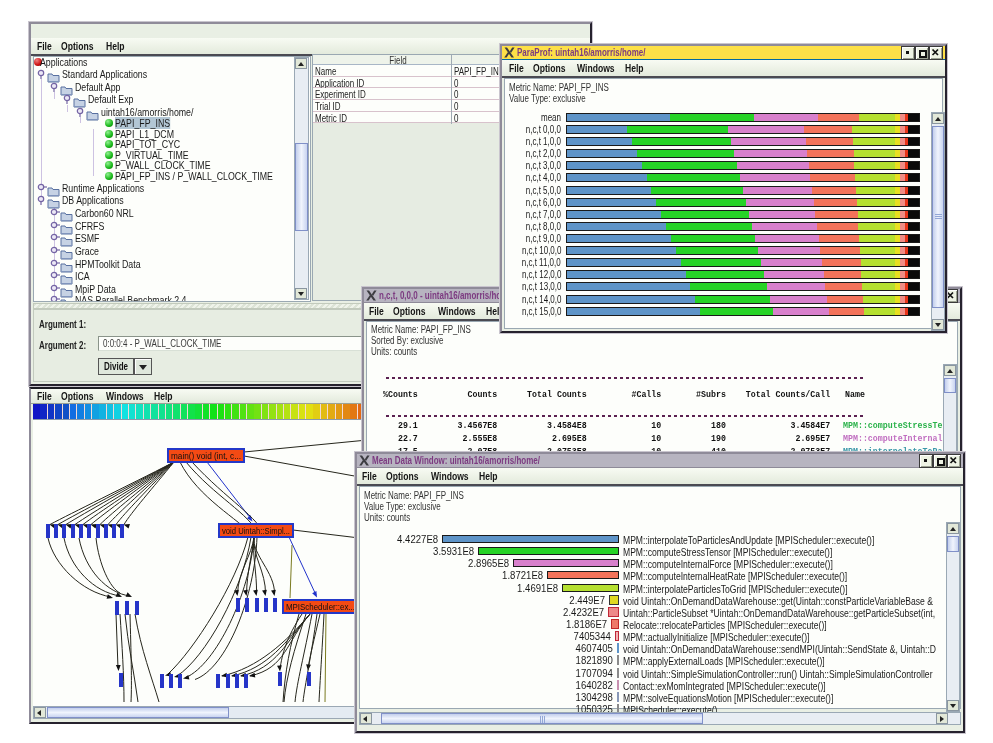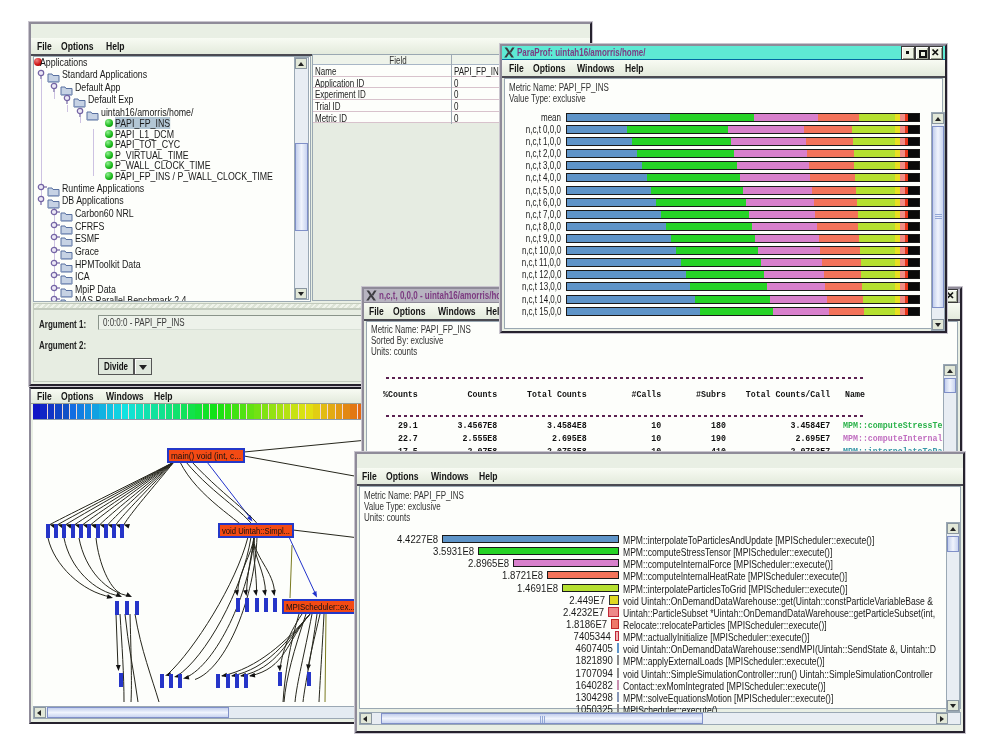--- a/index.html
+++ b/index.html
@@ -415,24 +415,24 @@
       <div style="position:absolute;left:2px;top:46.099999999999994px;white-space:pre;transform:scaleX(0.8);transform-origin:0 0;font:10px 'Liberation Sans',sans-serif;color:#222;">Trial ID</div>
       <div style="position:absolute;left:141px;top:46.099999999999994px;white-space:pre;transform:scaleX(0.8);transform-origin:0 0;font:10px 'Liberation Sans',sans-serif;color:#222;">0</div>
       <div style="position:absolute;left:0px;top:56.8px;width:276px;height:11.7px;background:#fdfefb;border-bottom:1px solid #d8c2cc;box-sizing:border-box"></div>
       <div style="position:absolute;left:2px;top:57.8px;white-space:pre;transform:scaleX(0.8);transform-origin:0 0;font:10px 'Liberation Sans',sans-serif;color:#222;">Metric ID</div>
       <div style="position:absolute;left:141px;top:57.8px;white-space:pre;transform:scaleX(0.8);transform-origin:0 0;font:10px 'Liberation Sans',sans-serif;color:#222;">0</div>
       <div style="position:absolute;left:138px;top:0px;width:1px;height:68.5px;background:#a0aab4"></div>
     </div>
     <div style="position:absolute;left:2px;top:279px;width:555px;height:6px;background:repeating-linear-gradient(135deg,#dce3d6 0 2px,#eff3ea 2px 4px);border:1px solid #c2cabc;box-sizing:border-box"></div>
     <div style="position:absolute;left:2px;top:285px;width:555px;height:73px;background:#e7ede2;border:1px solid #c2cabe;box-sizing:border-box"></div>
     <div style="position:absolute;left:8px;top:295px;white-space:pre;transform:scaleX(0.8);transform-origin:0 0;font:bold 10px 'Liberation Sans',sans-serif;color:#222;">Argument 1:</div>
-    <div style="position:absolute;left:67px;top:291px;width:478px;height:15px;background:#edf2ea;border:1px solid;border-color:#8a948a #d8e0d6 #d8e0d6 #8a948a;box-sizing:border-box">
-      <div style="position:absolute;left:4px;top:1px;white-space:pre;transform:scaleX(0.8);transform-origin:0 0;font:10px 'Liberation Sans',sans-serif;color:#3a3a3a;">0:0:0:0 - PAPI_FP_INS</div>
-    </div>
     <div style="position:absolute;left:8px;top:316px;white-space:pre;transform:scaleX(0.8);transform-origin:0 0;font:bold 10px 'Liberation Sans',sans-serif;color:#222;">Argument 2:</div>
+    <div style="position:absolute;left:67px;top:312px;width:478px;height:15px;background:#fdfefb;border:1px solid;border-color:#8a948a #d8e0d6 #d8e0d6 #8a948a;box-sizing:border-box">
+      <div style="position:absolute;left:4px;top:1px;white-space:pre;transform:scaleX(0.8);transform-origin:0 0;font:10px 'Liberation Sans',sans-serif;color:#3a3a3a;">0:0:0:4 - P_WALL_CLOCK_TIME</div>
+    </div>
     <div style="position:absolute;left:67px;top:334px;width:36px;height:17px;background:#dfe7dc;border:1px solid #555;box-sizing:border-box">
       <div style="position:absolute;left:5px;top:2px;white-space:pre;transform:scaleX(0.8);transform-origin:0 0;font:bold 10px 'Liberation Sans',sans-serif;color:#111;">Divide</div>
     </div>
     <div style="position:absolute;left:103px;top:334px;width:18px;height:17px;background:#dfe7dc;border:1px solid #555;box-sizing:border-box;box-shadow:inset 1px 1px 0 #fff">
       <div style="position:absolute;left:4px;top:6px;width:0;height:0;border:4px solid transparent;border-top:5px solid #222"></div>
     </div>
   </div>
 <div style="position:absolute;left:362px;top:287px;width:600px;height:253px;z-index:3;background:#e9efe4;border:2px solid;border-color:#8f8b99 #26222e #26222e #8f8b99;box-shadow:0 0 0 1px #c9c5ce;box-sizing:border-box;overflow:hidden">
     <div style="position:absolute;left:0;top:0;right:0;height:13px;background:#b7b4c0;border-bottom:1px solid #8e8a98">
       <svg width="11" height="11" viewBox="0 0 11 11" style="position:absolute;left:2px;top:1px">
@@ -478,21 +478,21 @@
     <div style="position:absolute;left:19px;top:158px;white-space:pre;transform:scaleX(0.92);transform-origin:0 0;font:bold 9px 'Liberation Mono',monospace;color:#111;">   17.5          2.07E8          2.0753E8             10          410             2.0753E7</div>
     <div style="position:absolute;left:479px;top:158px;white-space:pre;transform:scaleX(0.92);transform-origin:0 0;font:bold 9px 'Liberation Mono',monospace;color:#3a98a8;">MPM::interpolateToPar</div>
     <div style="position:absolute;left:579px;top:75px;width:14px;height:176px;background:#e8edf3;border:1px solid #9aa8b4;box-sizing:border-box">
       <div class="sbb" style="left:0;top:0">
         <div class="tu"></div>
       </div>
       <div style="position:absolute;left:0px;top:13px;width:12px;height:15px;background:linear-gradient(90deg,#c3cfec,#f0f4fd 50%,#c9d4f0);border:1px solid #8090c8;box-sizing:border-box"></div>
     </div>
   </div>
 <div style="position:absolute;left:500px;top:44px;width:447px;height:289px;z-index:4;background:#e9efe4;border:2px solid;border-color:#8f8b99 #26222e #26222e #8f8b99;box-shadow:0 0 0 1px #c9c5ce;box-sizing:border-box;overflow:hidden">
-    <div style="position:absolute;left:0;top:0;right:0;height:13px;background:#5eead4;border-bottom:4px solid #0369a1">
+    <div style="position:absolute;left:0;top:0;right:0;height:13px;background:#fde047;border-bottom:4px solid #0369a1">
       <svg width="11" height="11" viewBox="0 0 11 11" style="position:absolute;left:2px;top:1px">
         <path d="M0.5,0.5 L7.5,10.5 L10,10.5 L3,0.5 Z" fill="#3c3c40"></path>
         <path d="M8.2,0.5 L5.8,4.2 L7,5.9 L10.6,0.5 Z" fill="#3c3c40"></path>
         <path d="M2.6,10.5 L5.2,6.6 L4,4.9 L0.2,10.5 Z" fill="#3c3c40"></path>
       </svg>
       <div style="position:absolute;left:15px;top:1px;white-space:pre;transform:scaleX(0.8);transform-origin:0 0;font:bold 10px 'Liberation Sans',sans-serif;color:#7c3a80;">ParaProf: uintah16/amorris/home/</div>
       <div style="position:absolute;right:4px;top:0;width:40px;height:13px">
         <div style="position:absolute;left:0;top:0px;width:40px;height:13px">
           <div style="position:absolute;left:0px;top:0px;width:12px;height:12px;background:#eef3e4;border:1px solid #3a3a3a;box-shadow:inset 1px 1px 0 #fff,inset -1px -1px 0 #9aa090">
             <div style="position:absolute;left:4px;top:4px;width:3px;height:3px;background:#111"></div>
@@ -728,20 +728,43 @@
       </div>
       <div class="sbb" style="left:0;bottom:0">
         <div class="td"></div>
       </div>
       <div style="position:absolute;left:0px;top:13px;width:12px;height:182px;background:linear-gradient(90deg,#c3cfec,#f0f4fd 50%,#c9d4f0);border:1px solid #8090c8;box-sizing:border-box">
         <div style="position:absolute;left:2px;top:87px;width:7px;height:6px;background:repeating-linear-gradient(#93a7d6 0 1px,transparent 1px 2px)"></div>
       </div>
     </div>
   </div>
 <div style="position:absolute;left:355px;top:452px;width:610px;height:281px;z-index:5;background:#e9efe4;border:2px solid;border-color:#8f8b99 #26222e #26222e #8f8b99;box-shadow:0 0 0 1px #c9c5ce;box-sizing:border-box;overflow:hidden">
+    <div style="position:absolute;left:0;top:0;right:0;height:13px;background:#b7b4c0;border-bottom:1px solid #8e8a98">
+      <svg width="11" height="11" viewBox="0 0 11 11" style="position:absolute;left:2px;top:1px">
+        <path d="M0.5,0.5 L7.5,10.5 L10,10.5 L3,0.5 Z" fill="#3c3c40"></path>
+        <path d="M8.2,0.5 L5.8,4.2 L7,5.9 L10.6,0.5 Z" fill="#3c3c40"></path>
+        <path d="M2.6,10.5 L5.2,6.6 L4,4.9 L0.2,10.5 Z" fill="#3c3c40"></path>
+      </svg>
+      <div style="position:absolute;left:15px;top:1px;white-space:pre;transform:scaleX(0.8);transform-origin:0 0;font:bold 10px 'Liberation Sans',sans-serif;color:#7c3a80;">Mean Data Window: uintah16/amorris/home/</div>
+      <div style="position:absolute;right:4px;top:0;width:40px;height:13px">
+        <div style="position:absolute;left:0;top:0px;width:40px;height:13px">
+          <div style="position:absolute;left:0px;top:0px;width:12px;height:12px;background:#eef3e4;border:1px solid #3a3a3a;box-shadow:inset 1px 1px 0 #fff,inset -1px -1px 0 #9aa090">
+            <div style="position:absolute;left:4px;top:4px;width:3px;height:3px;background:#111"></div>
+          </div>
+          <div style="position:absolute;left:14px;top:0px;width:12px;height:12px;background:#eef3e4;border:1px solid #3a3a3a;box-shadow:inset 1px 1px 0 #fff,inset -1px -1px 0 #9aa090">
+            <div style="position:absolute;left:3px;top:3px;width:4px;height:4px;border:2px solid #111"></div>
+          </div>
+          <div style="position:absolute;left:28px;top:0px;width:12px;height:12px;background:#eef3e4;border:1px solid #3a3a3a;box-shadow:inset 1px 1px 0 #fff,inset -1px -1px 0 #9aa090">
+            <svg width="11" height="11" style="position:absolute;left:0;top:0">
+              <path d="M2.5,2.5 L8,8 M8,2.5 L2.5,8" stroke="#111" stroke-width="1.7"></path>
+            </svg>
+          </div>
+        </div>
+      </div>
+    </div>
     <div style="position:absolute;left:0;top:14px;right:0;height:16px;background:linear-gradient(#f8fbf3,#e3eadc)">
       <div style="position:absolute;left:5px;top:2px;white-space:pre;transform:scaleX(0.78);transform-origin:0 0;font:bold 11px 'Liberation Sans',sans-serif;color:#141414;">File</div>
       <div style="position:absolute;left:29px;top:2px;white-space:pre;transform:scaleX(0.78);transform-origin:0 0;font:bold 11px 'Liberation Sans',sans-serif;color:#141414;">Options</div>
       <div style="position:absolute;left:74px;top:2px;white-space:pre;transform:scaleX(0.78);transform-origin:0 0;font:bold 11px 'Liberation Sans',sans-serif;color:#141414;">Windows</div>
       <div style="position:absolute;left:122px;top:2px;white-space:pre;transform:scaleX(0.78);transform-origin:0 0;font:bold 11px 'Liberation Sans',sans-serif;color:#141414;">Help</div>
     </div>
     <div style="position:absolute;left:0px;top:30px;width:606px;height:2px;background:#4a4a52"></div>
     <div style="position:absolute;left:2px;top:32px;right:2px;bottom:22px;background:#fdfefb;border:1px solid #9aa8b2;box-sizing:border-box"></div>
     <div style="position:absolute;left:7px;top:36px;white-space:pre;transform:scaleX(0.8);transform-origin:0 0;font:10px 'Liberation Sans',sans-serif;color:#333;">Metric Name: PAPI_FP_INS</div>
     <div style="position:absolute;left:7px;top:47px;white-space:pre;transform:scaleX(0.8);transform-origin:0 0;font:10px 'Liberation Sans',sans-serif;color:#333;">Value Type: exclusive</div>

